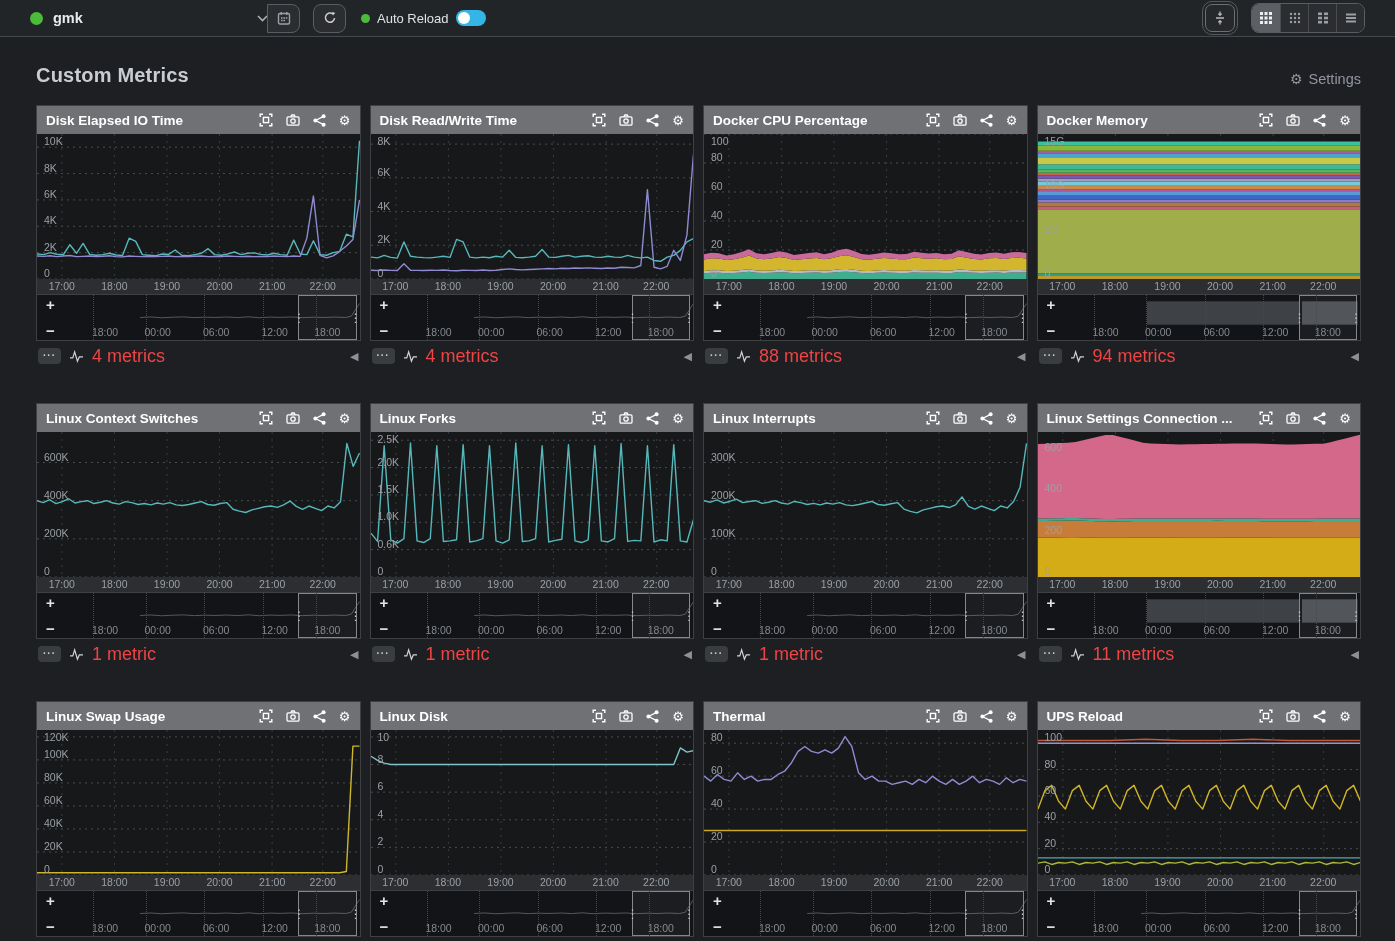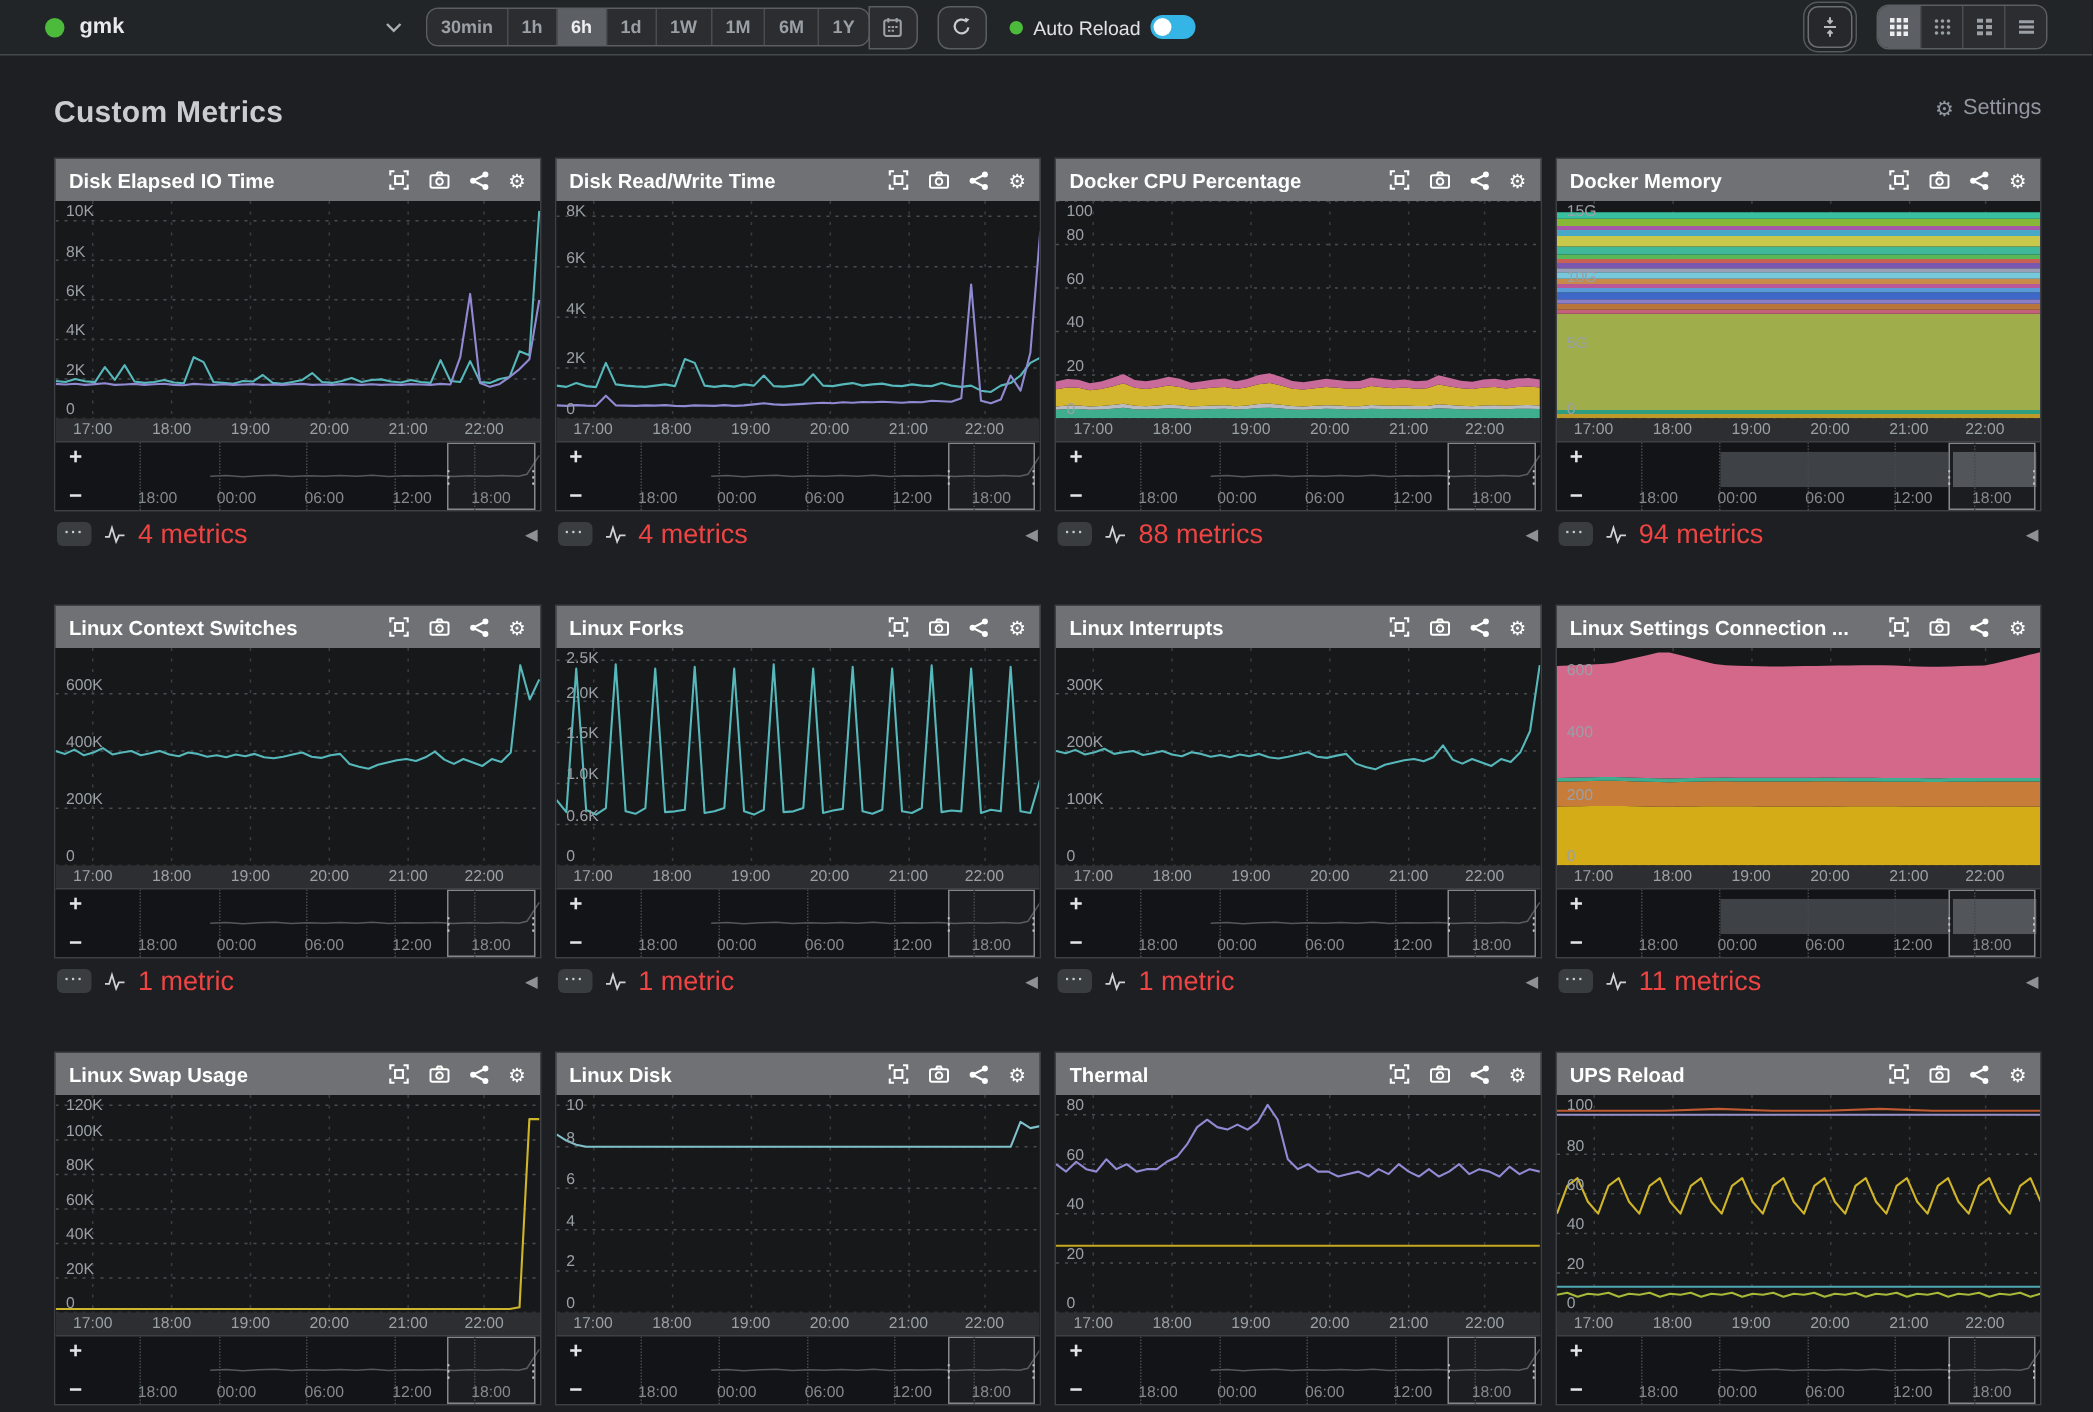--- a/index.html
+++ b/index.html
@@ -22,21 +22,21 @@
   .autoreload .lbl{font-size:13px;color:#dfe1e5}
   .toggle{width:30px;height:16px;border-radius:9px;background:#35b5e5;position:relative;cursor:pointer}
   .toggle .knob{position:absolute;top:2px;left:2px;width:12px;height:12px;border-radius:50%;background:#fff}
   .spacer{flex:1}
   .pinbtn{border:1px solid #6b6e72;outline:1px solid #55585c;outline-offset:2px;border-radius:7px;background:#26282b;width:30px;height:28px;display:flex;align-items:center;justify-content:center;cursor:pointer}
   .vgroup{display:flex;border:1px solid #5a5d61;border-radius:8px;overflow:hidden;margin-left:16px}
   .vbtn{width:28px;height:28px;background:#2b2d30;border:none;border-left:1px solid #494c50;display:flex;align-items:center;justify-content:center;cursor:pointer}
   .vbtn:first-child{border-left:none}
   .vbtn.active{background:#5c5f63}
   
-  .headrow{display:flex;align-items:flex-start;margin:27px 34px 0 36px}
+  .headrow{display:flex;align-items:flex-end;margin:27px 34px 0 36px}
   h1{font-size:20px;color:#c9cdd1;letter-spacing:.2px}
   .settings{margin-left:auto;display:flex;align-items:center;gap:6px;color:#9196a0;font-size:14.5px;cursor:pointer}
   .settings .g{font-size:14px}
   
   .grid{margin:18px 34px 0 36px;display:grid;grid-template-columns:repeat(4,1fr);column-gap:9px;row-gap:34px}
   .card-box{border:1px solid #3e4043;background:#17181a}
   .chead{height:28px;background:#707174;display:flex;align-items:center;padding:0 9px}
   .ctitle{font-size:13.5px;font-weight:bold;color:#fff;white-space:nowrap;overflow:hidden;text-overflow:ellipsis;flex:1;padding-right:6px}
   .hicons{display:flex;align-items:center;gap:13px;color:#fff}
   .hicon{display:flex;align-items:center;cursor:pointer;font-size:13px;line-height:1}
@@ -68,31 +68,20 @@
 <div class="topbar">
   <div class="host">
     <span class="dot big"></span>
     <span class="hostname">gmk</span>
     <span class="chev">
       <svg width="11" height="7" viewBox="0 0 11 7">
           <path d="M1 1l4.5 4.5L10 1" fill="none" stroke="#aab0b6" stroke-width="1.6"></path>
         </svg>
     </span>
   </div>
-  <div class="tgroup" id="tgroup">
-
-  <button class="tbtn">30min</button>
-      <button class="tbtn">1h</button>
-      <button class="tbtn active">6h</button>
-      <button class="tbtn">1d</button>
-      <button class="tbtn">1W</button>
-      <button class="tbtn">1M</button>
-      <button class="tbtn">6M</button>
-      <button class="tbtn">1Y</button>
-    </div>
   <button class="sqbtn" style="border-radius:0 8px 8px 0;margin-left:-1px;height:29px">
     <span>
       <svg width="14" height="14" viewBox="0 0 14 14">
           <rect x="1.5" y="2.5" width="11" height="10.5" rx="1.5" fill="none" stroke="#9aa0a6" stroke-width="1.4"></rect>
           <path d="M4.2 1v3M9.8 1v3" stroke="#9aa0a6" stroke-width="1.4"></path>
           <path d="M4 7h1.6M6.4 7h1.6M8.8 7h1.6M4 9.5h1.6M6.4 9.5h1.6" stroke="#9aa0a6" stroke-width="1.4"></path>
         </svg>
     </span>
   </button>
   <button class="sqbtn">

